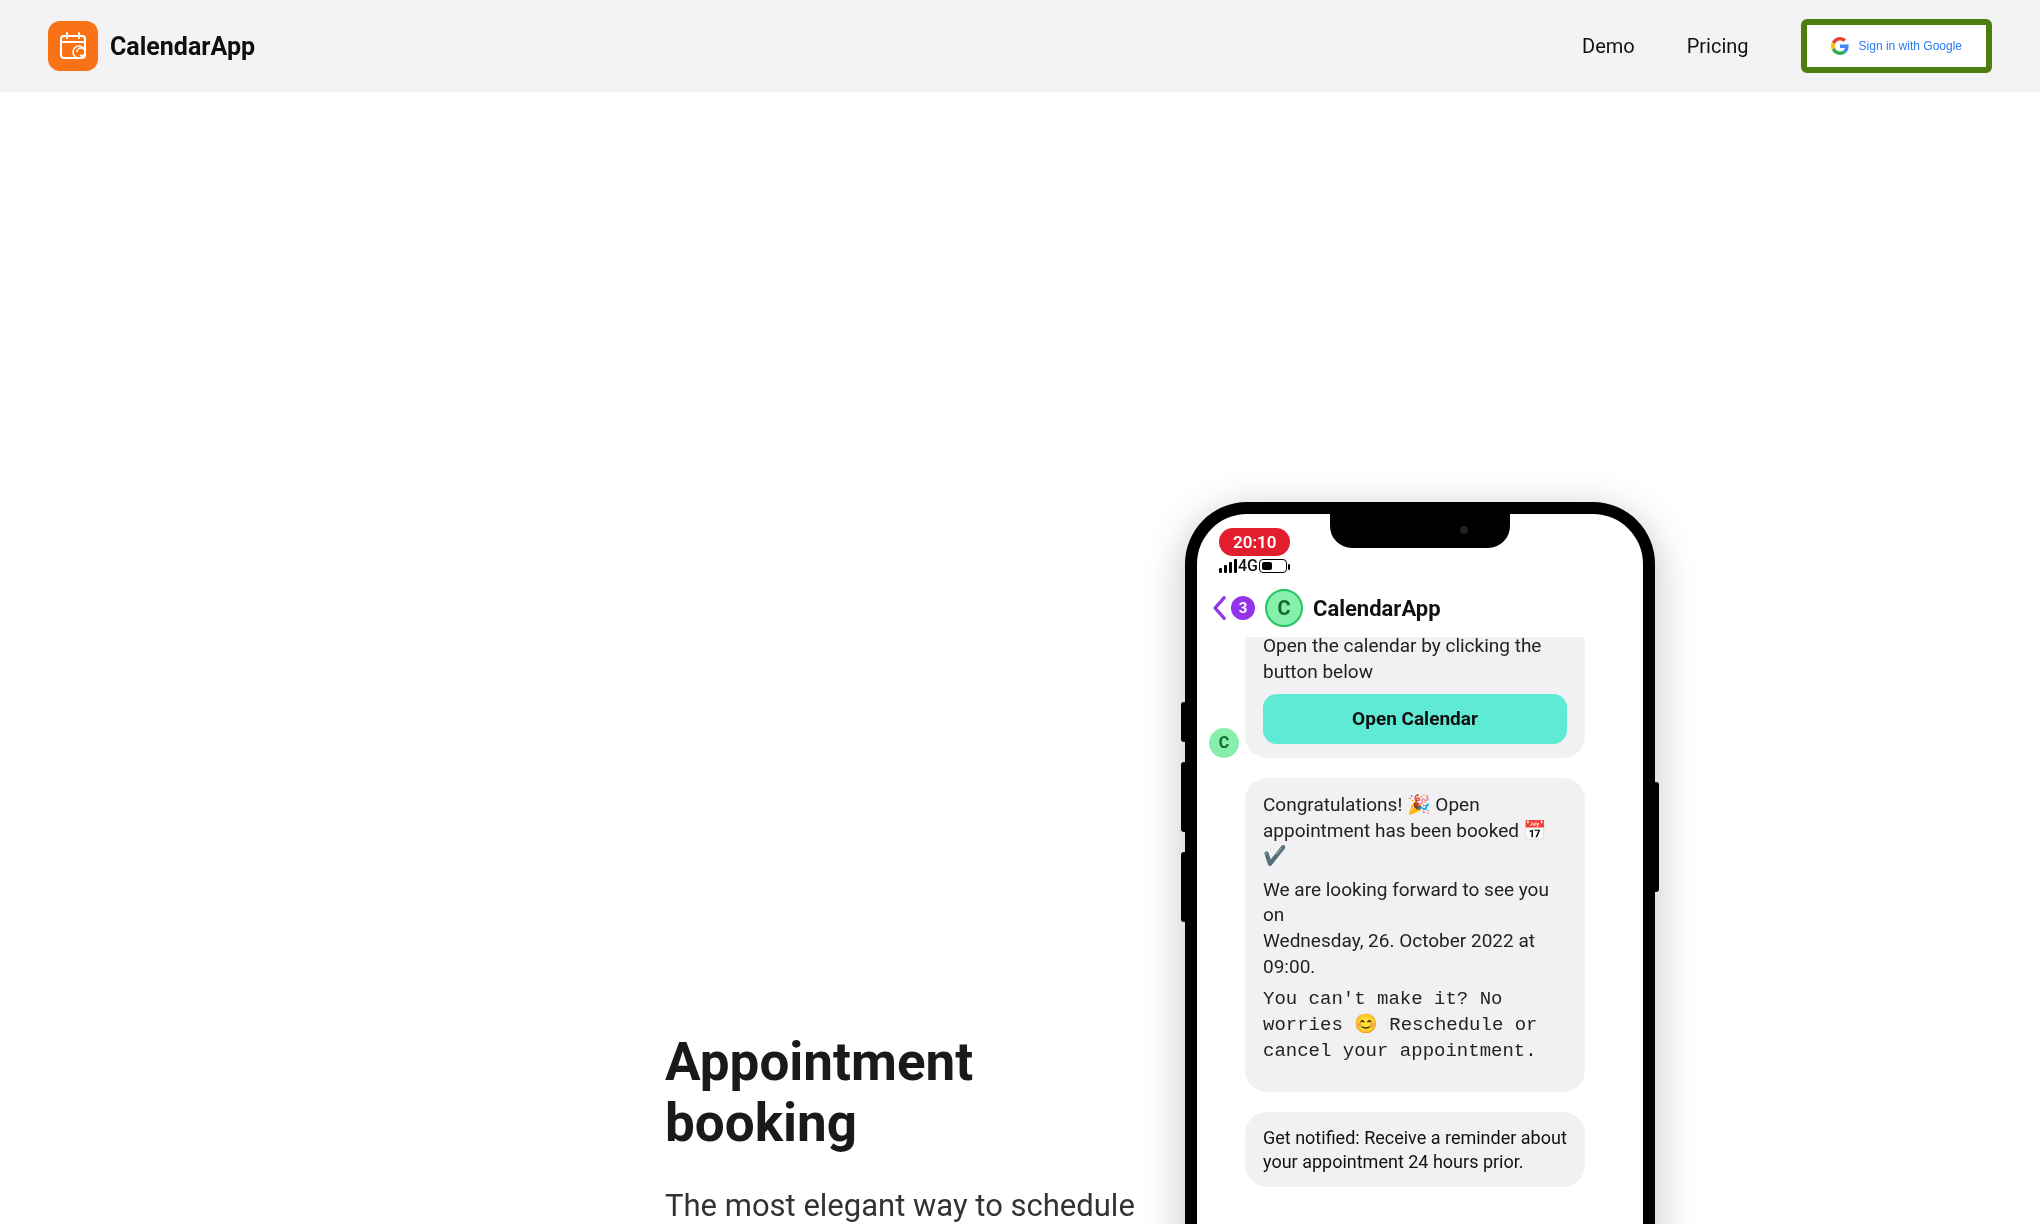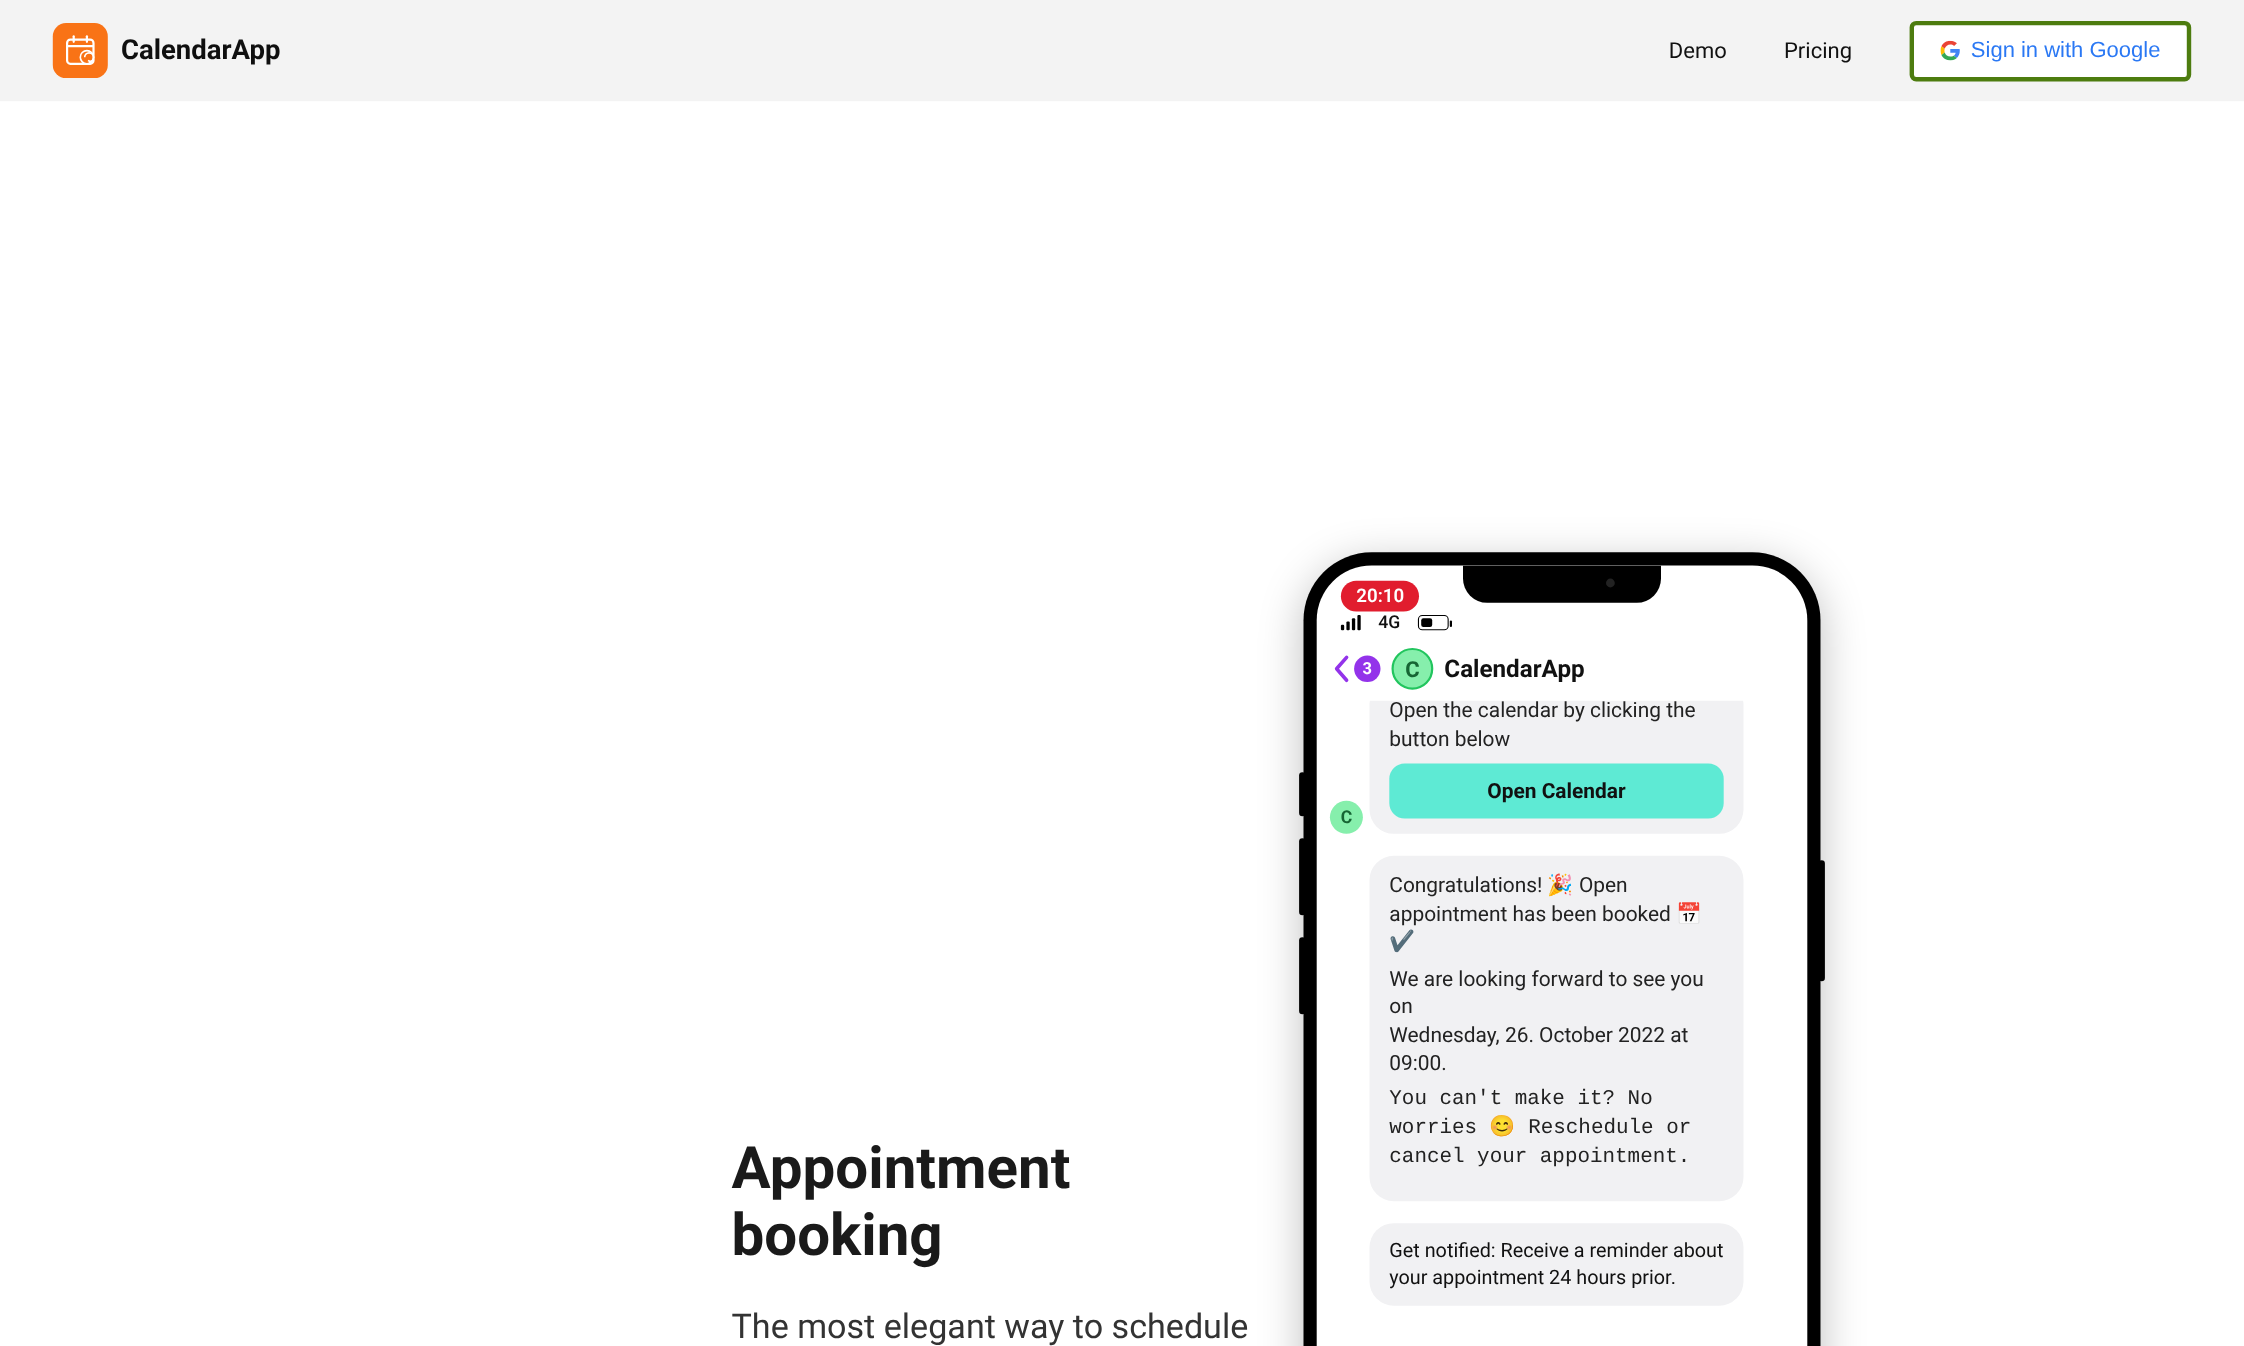--- a/index.html
+++ b/index.html
@@ -6,21 +6,21 @@
 body { font-family: -apple-system, BlinkMacSystemFont, "Segoe UI", Roboto, Helvetica, Arial, sans-serif; background: #fff; color: #111; }
 
 
 .header { background: #f3f3f3; height: 92px; display: flex; align-items: center; padding: 0 48px; justify-content: space-between; }
 .header-left { display: flex; align-items: center; gap: 12px; }
 .logo-box { width: 50px; height: 50px; background: #f97316; border-radius: 12px; display: flex; align-items: center; justify-content: center; position: relative; }
 .logo-box svg { width: 32px; height: 32px; }
 .brand { font-size: 25px; font-weight: 700; color: #0f0f0f; }
 .header-right { display: flex; align-items: center; gap: 52px; }
 .nav-link { font-size: 20px; color: #111; text-decoration: none; cursor: pointer; }
-.google-btn { display: flex; align-items: center; gap: 10px; border: 4px solid #4d7c0f; background: #fff; border-radius: 6px; padding: 12px 24px; font-size: 20px; color: #2a78f4; cursor: pointer; }
+.google-btn { display: flex; align-items: center; gap: 10px; border: 6px solid #4d7c0f; background: #fff; border-radius: 6px; padding: 12px 24px; font-size: 12px; color: #2a78f4; cursor: pointer; }
 .google-icon { width: 18px; height: 18px; }
 
 
 .hero { display: flex; padding: 80px 48px 0 48px; align-items: flex-start; justify-content: center; gap: 40px; }
 .hero-left { width: 760px; padding-left: 280px; padding-top: 860px; }
 .hero-title { font-size: 53px; font-weight: 700; color: #1a1a1a; line-height: 1.15; margin-bottom: 32px; }
 .hero-sub { font-size: 31px; color: #333; line-height: 1.3; max-width: 680px; }
 
 
 .phone-wrap { position: relative; width: 470px; height: 900px; margin-top: 330px; }
@@ -30,21 +30,21 @@
 .phone-side-left2 { left: -4px; top: 260px; width: 6px; height: 70px; }
 .phone-side-left3 { left: -4px; top: 350px; width: 6px; height: 70px; }
 .phone-side-right { right: -4px; top: 280px; width: 6px; height: 110px; }
 
 .phone-screen { background: #fff; width: 100%; height: 100%; border-radius: 50px; overflow: hidden; position: relative; }
 .notch { position: absolute; top: 0; left: 50%; transform: translateX(-50%); width: 180px; height: 34px; background: #000; border-bottom-left-radius: 22px; border-bottom-right-radius: 22px; z-index: 10; }
 .notch-dot { position: absolute; right: 42px; top: 12px; width: 8px; height: 8px; background: #222; border-radius: 50%; }
 
 .statusbar { display: flex; justify-content: space-between; align-items: flex-start; padding: 14px 22px 10px 22px; font-size: 17px; font-weight: 600; flex-direction: column; }
 .status-time { background: #e11d2e; color: #fff; padding: 4px 14px; border-radius: 18px; font-size: 17px; font-weight: 600; }
-.status-right { display: flex; align-items: center; gap: 16px; font-size: 16px; font-weight: 500; }
+.status-right { display: flex; align-items: center; gap: 1px; font-size: 16px; font-weight: 500; }
 .signal { display: inline-flex; gap: 2px; align-items: flex-end; }
 .signal span { width: 3px; background: #000; border-radius: 1px; }
 .signal span:nth-child(1){height:5px;} .signal span:nth-child(2){height:8px;} .signal span:nth-child(3){height:11px;} .signal span:nth-child(4){height:14px;}
 .battery { width: 28px; height: 14px; border: 1.5px solid #000; border-radius: 4px; position: relative; }
 .battery::after { content:""; position:absolute; right:-4px; top:4px; width:2px; height:6px; background:#000; border-radius:1px;}
 .battery-fill { position:absolute; left:2px; top:2px; bottom:2px; width:10px; background:#000; border-radius:2px;}
 
 .chat-header { display: flex; align-items: center; gap: 10px; padding: 4px 14px 10px 14px; }
 .back-chevron { color: #9333ea; font-size: 28px; font-weight: 300; display: flex; align-items: center; }
 .badge { width: 24px; height: 24px; border-radius: 50%; background: #9333ea; color: #fff; font-size: 15px; font-weight: 700; display: flex; align-items: center; justify-content: center; margin-left: -6px; }

